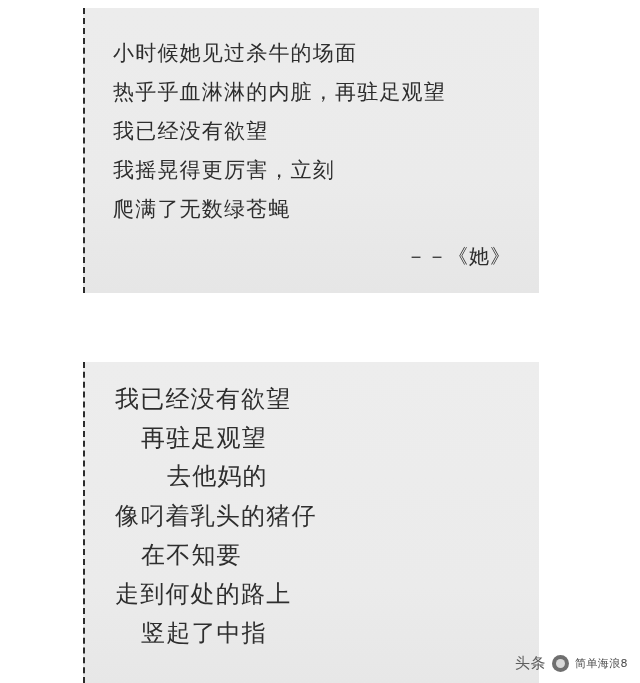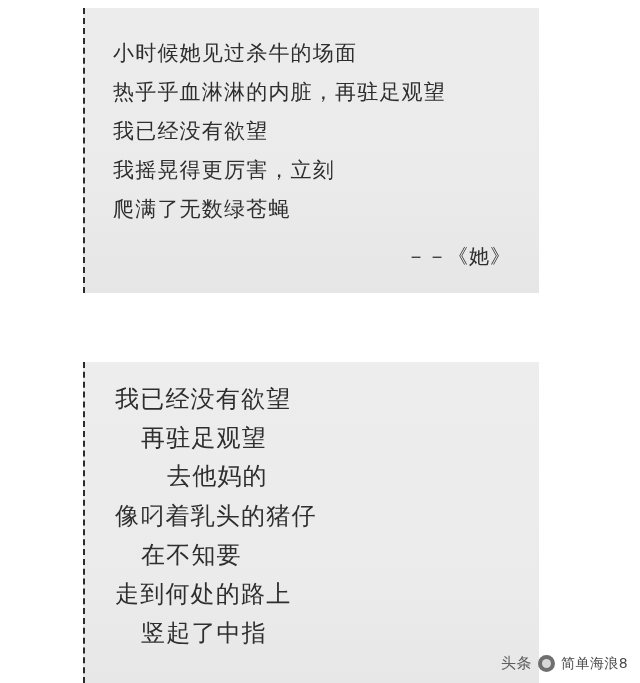--- a/index.html
+++ b/index.html
@@ -102,21 +102,21 @@
     position: absolute;
     left: 4px;
     top: 3.5px;
     width: 9px;
     height: 9px;
     border-radius: 50%;
     background: #d8d8d8;
   }
   .wm-name {
     font-family: "DejaVu Sans", sans-serif;
-    font-size: 14px;
+    font-size: 11px;
     color: #4a4a4a;
     letter-spacing: 0.4px;
   }
 </style>
 </head>
 <body>
 
 <div class="page">
 
   <div class="poem-card" id="card-1">

